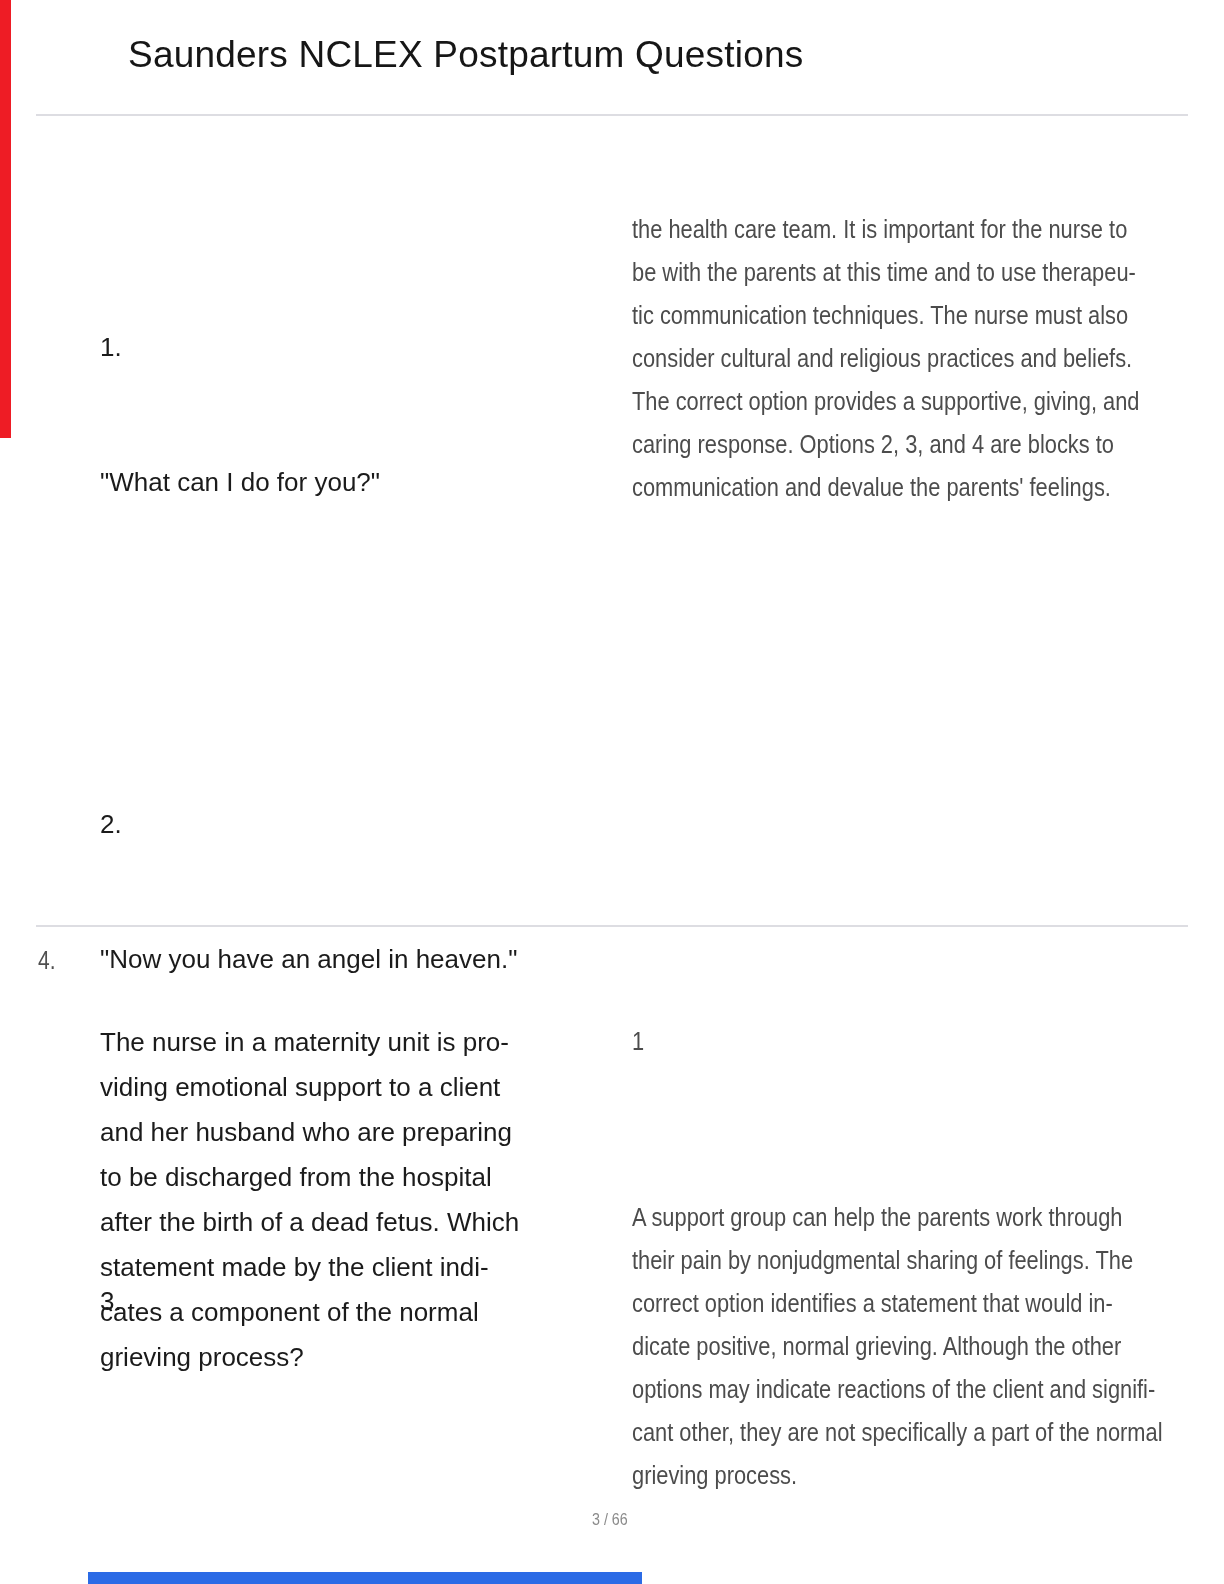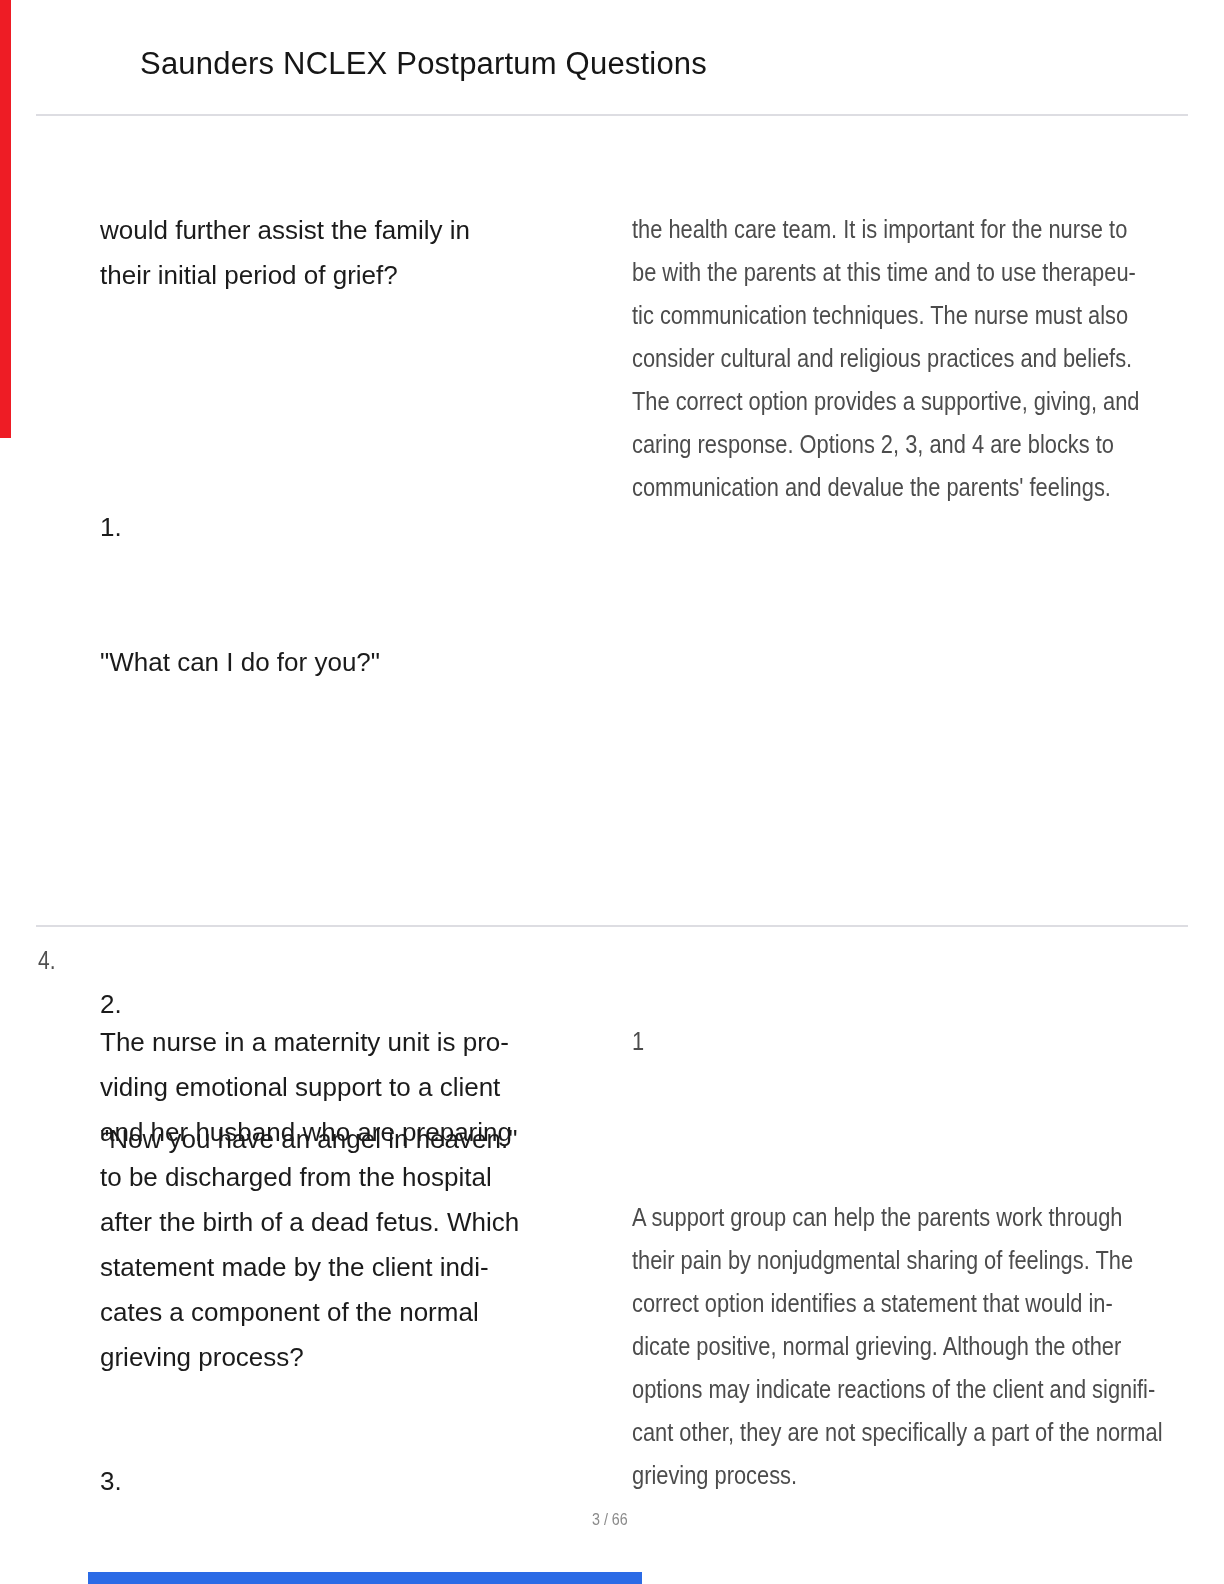--- a/index.html
+++ b/index.html
@@ -14,22 +14,22 @@
   }
 
   
   .red-bar  { position: absolute; left: 0; top: 0; width: 11px; height: 438px; }
   .blue-bar { position: absolute; left: 88px; top: 1572px; width: 554px; height: 12px; }
 
   
   .title {
     position: absolute;
     left: 128px; top: 34px;
-    margin: 12px;
-    font-size: 31px;
+    margin: 0;
+    font-size: 37px;
     font-weight: 400;
     letter-spacing: 0.2px;
     color: #161616;
     white-space: pre;
   }
 
   .divider {
     position: absolute;
     left: 36px;
     width: 1152px;
@@ -95,22 +95,20 @@
 
 <div class="page">
 
   <div class="red-bar" style="background: rgb(238, 28, 37);"></div>
 
   <h1 class="title">Saunders NCLEX Postpartum Questions</h1>
 
   <div class="divider d1"></div>
 
   <div class="qcol qa1-left">
-    <div class="stem">would further assist the family in
-their initial period of grief?</div>
     <div class="option">
       <div>1.</div>
       <div>"What can I do for you?"</div>
     </div>
     <div class="option">
       <div>2.</div>
       <div>"Now you have an angel in heaven."</div>
     </div>
     <div class="option">
       <div>3.</div>

